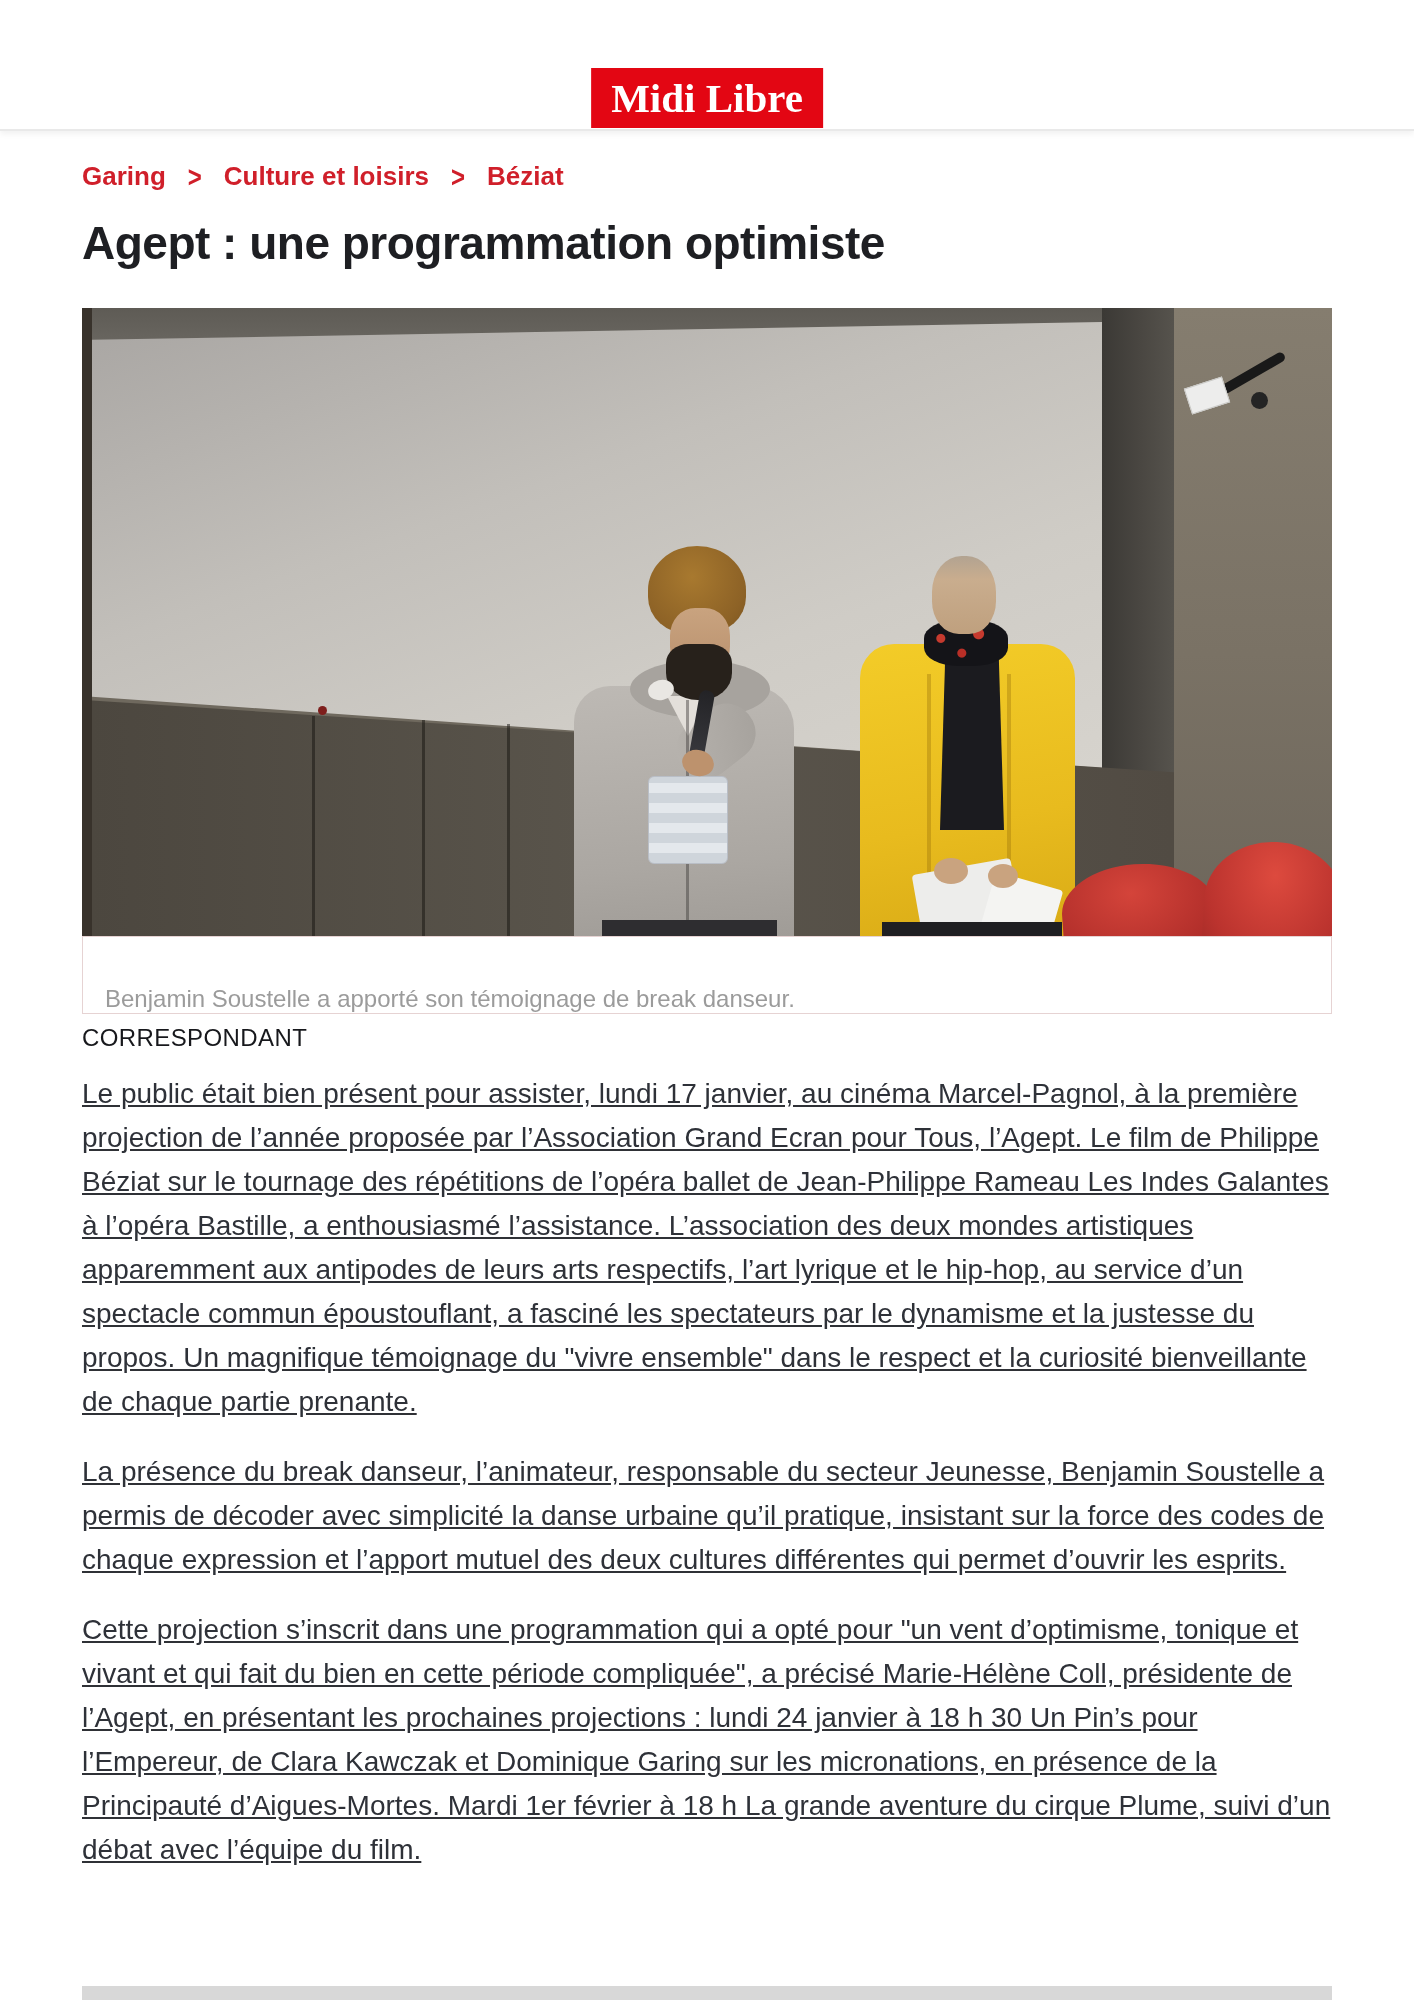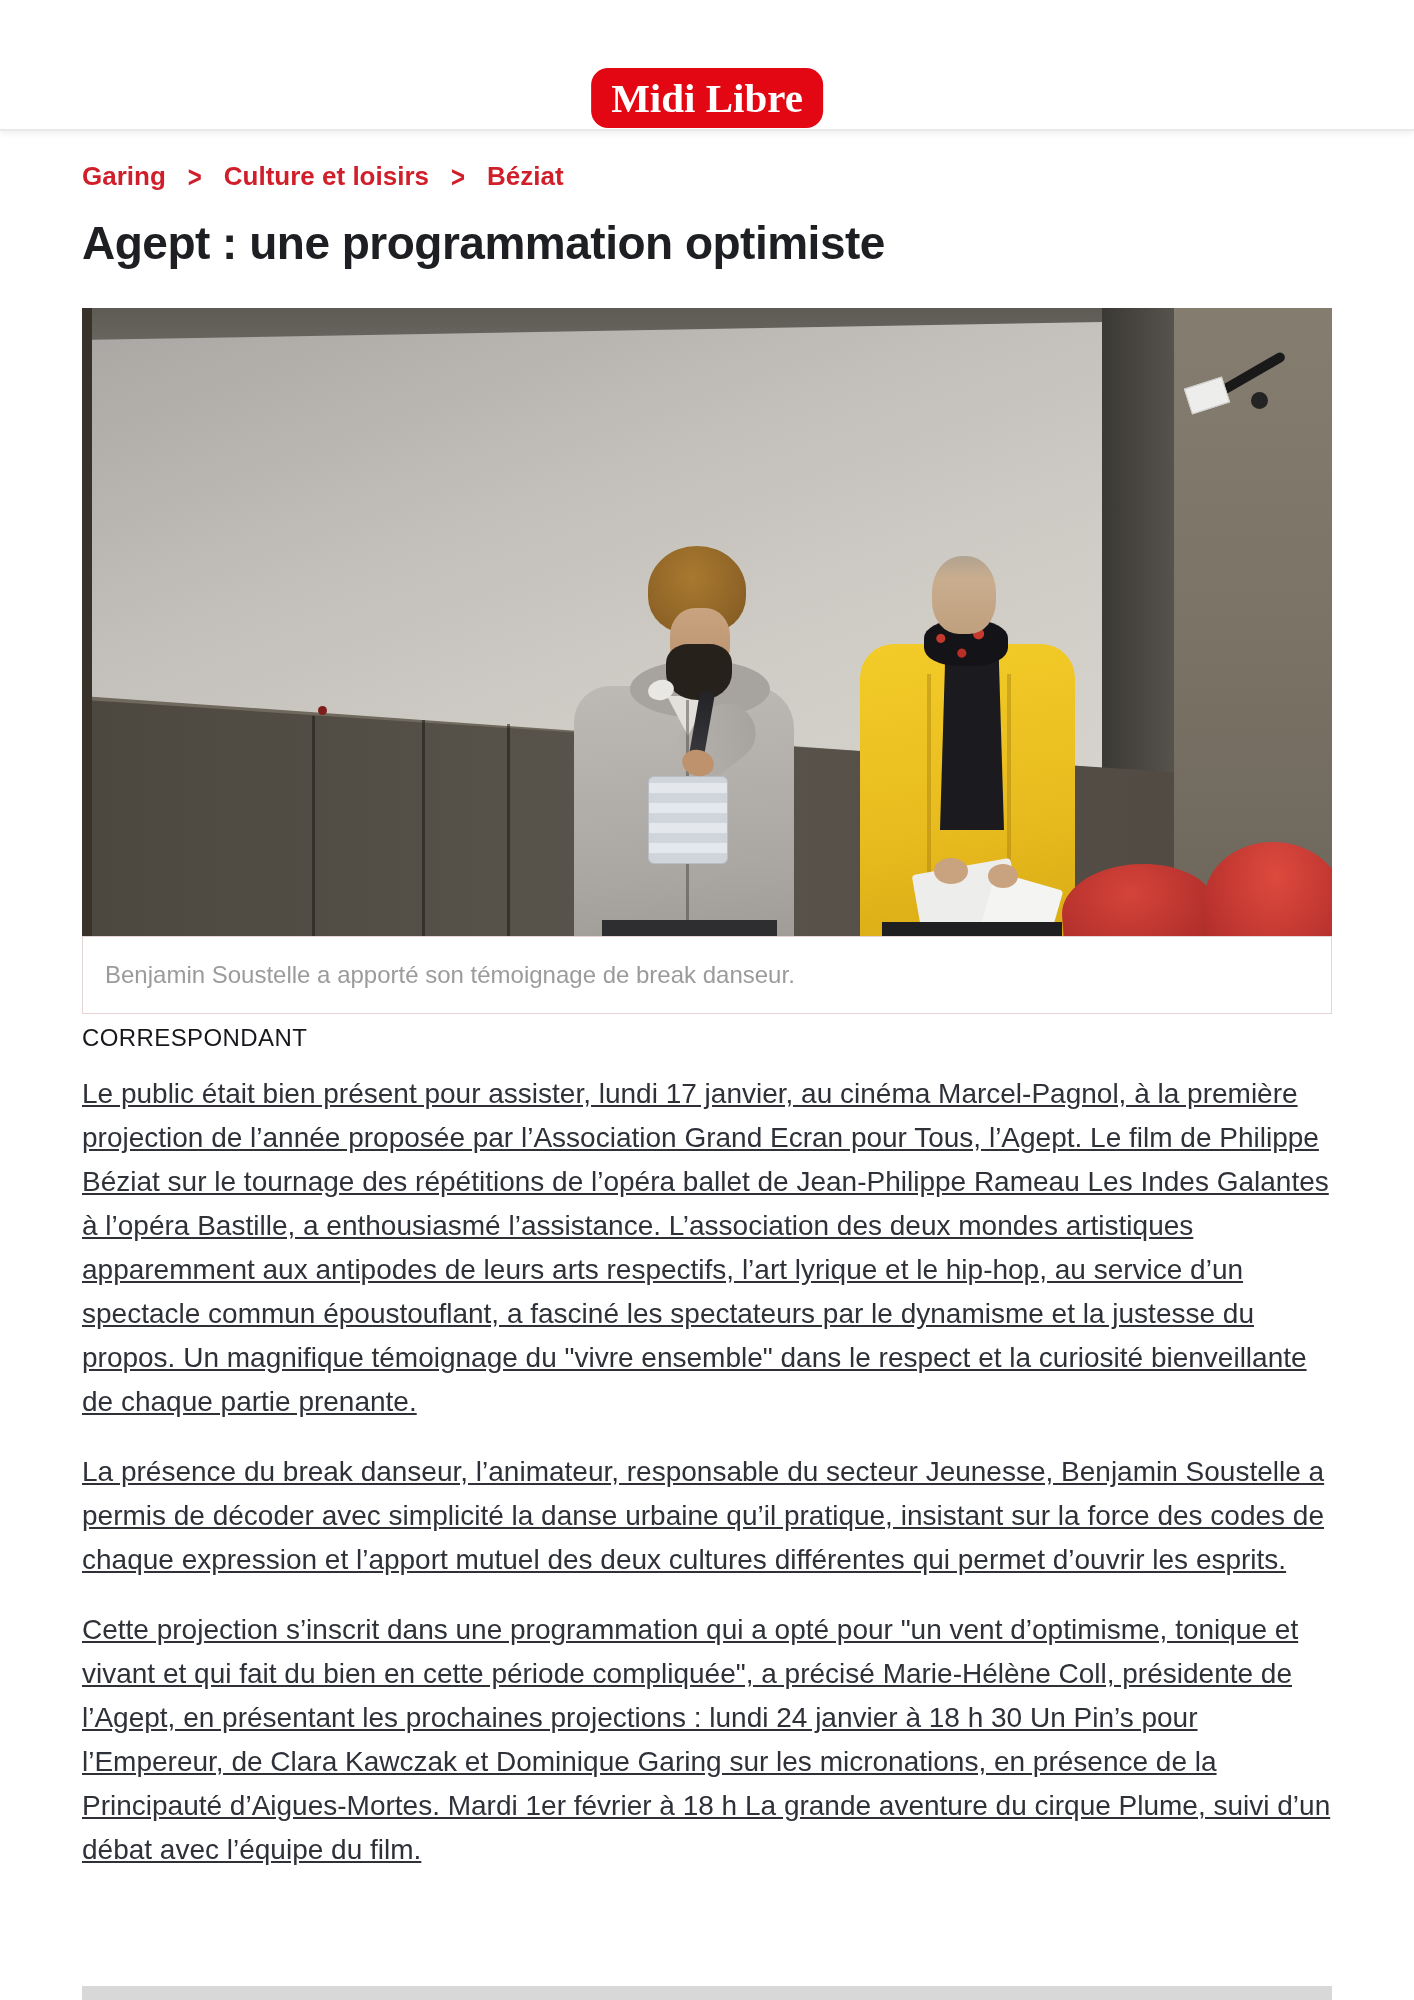--- a/index.html
+++ b/index.html
@@ -29,21 +29,20 @@
     background:#e30613;
     color:#ffffff;
     font-family: "Liberation Serif", serif;
     font-weight: 700;
     font-size: 41px;
     line-height: 60px;
     height: 60px;
     padding: 0 20px;
     white-space: nowrap;
     cursor: pointer;
-    border-radius: 17px;
   }
   
   .content {
     width: 1250px;
     margin: 0 82px;
   }
   .breadcrumb {
     padding-top: 30px;
     font-size: 26px;
     font-weight: 600;
@@ -165,21 +164,21 @@
   .seat2 { left:1122px; top:534px; width:140px; height:120px;
     background: radial-gradient(ellipse at 50% 28%, #dd4a3e, #bb332e 70%, #a22a26);
     border-radius:50% 50% 6% 6%; transform:rotate(3deg); }
   
   .caption-box {
     width: 1250px;
     min-height: 78px;
     border: 1px solid #e6d3d3;
     background:#ffffff;
     display:flex;
-    align-items:center;
+    align-items:flex-end;
     padding: 0 22px;
   }
   .caption-text { color:#9b9b9b; font-size:24px; }
   
   .published { margin-top:24px; font-size:26px; color:#17181c; }
   .correspondant { margin-top:10px; font-size:24px; font-weight:400;
     letter-spacing:0.4px; color:#17181c; }
   .article-body { margin-top:20px;text-decoration:underline; }
   .article-body p {
     font-size:28px;

